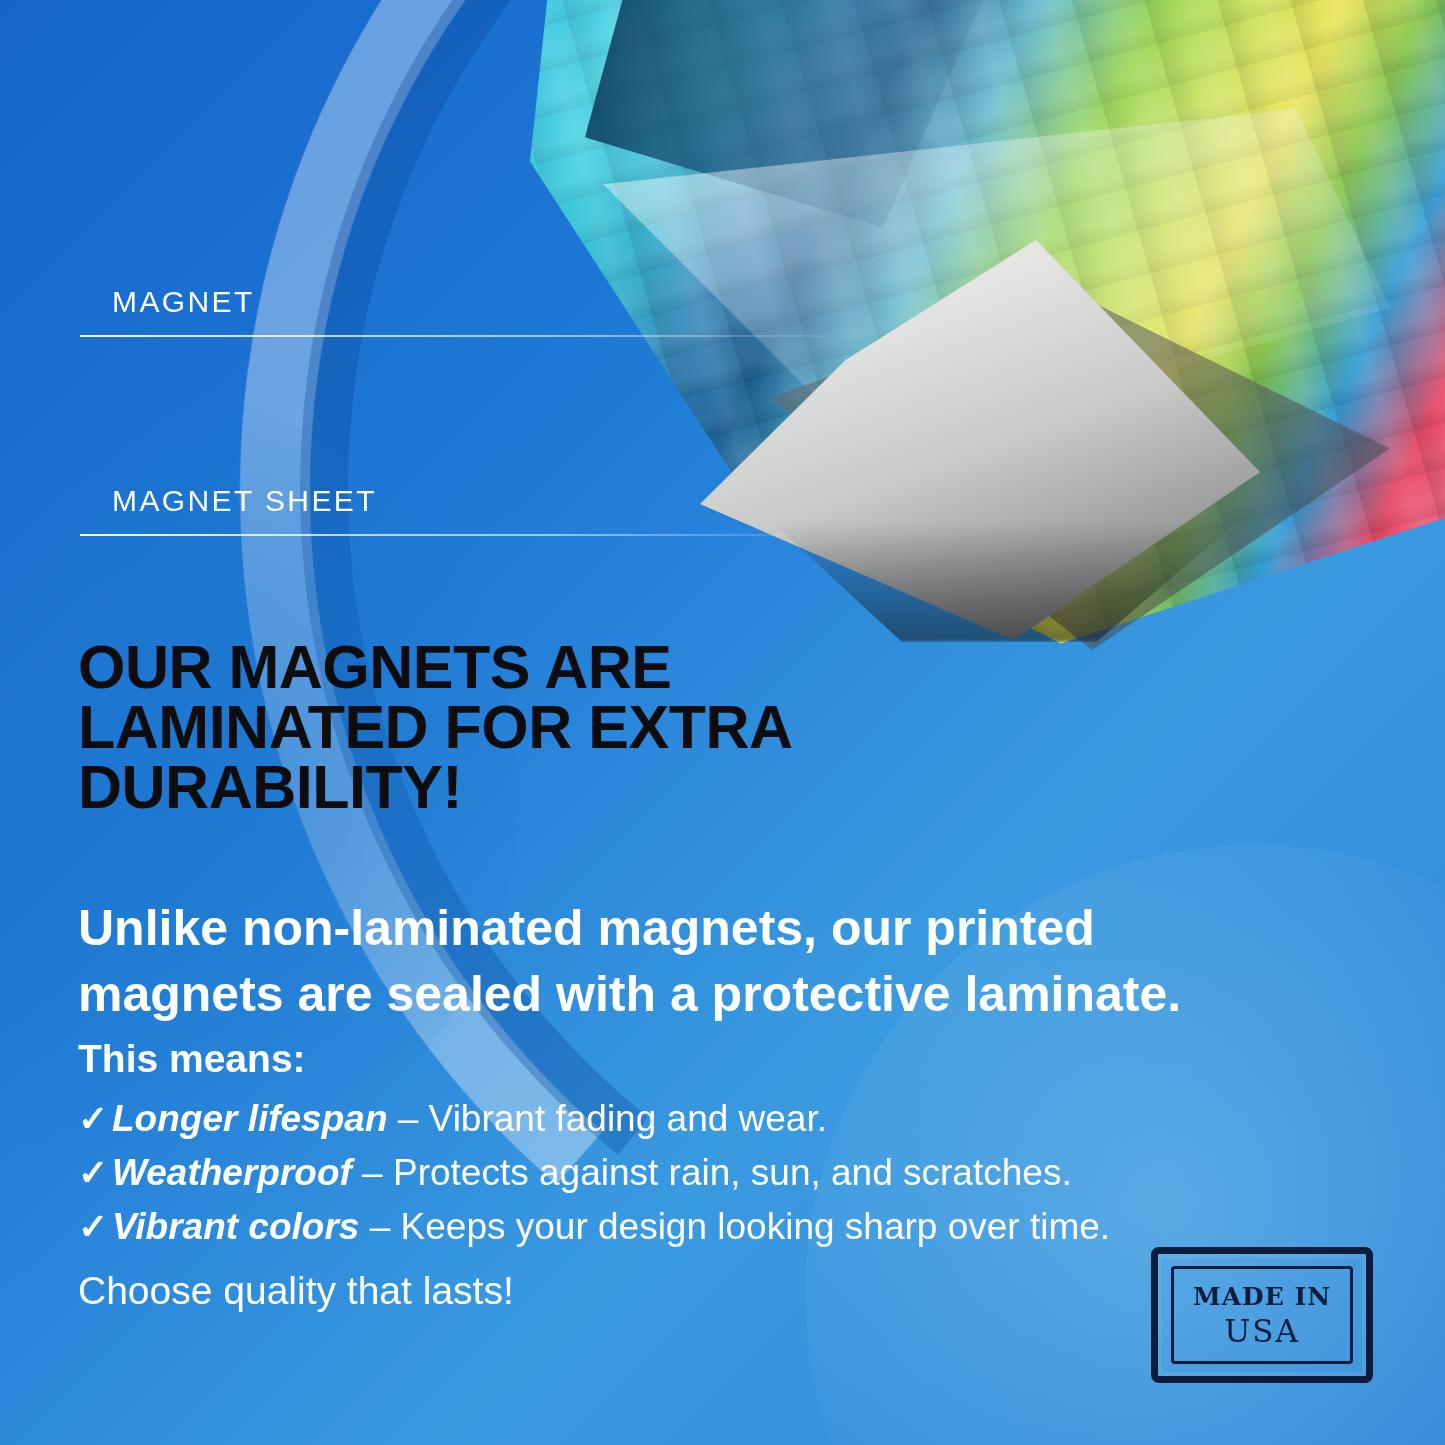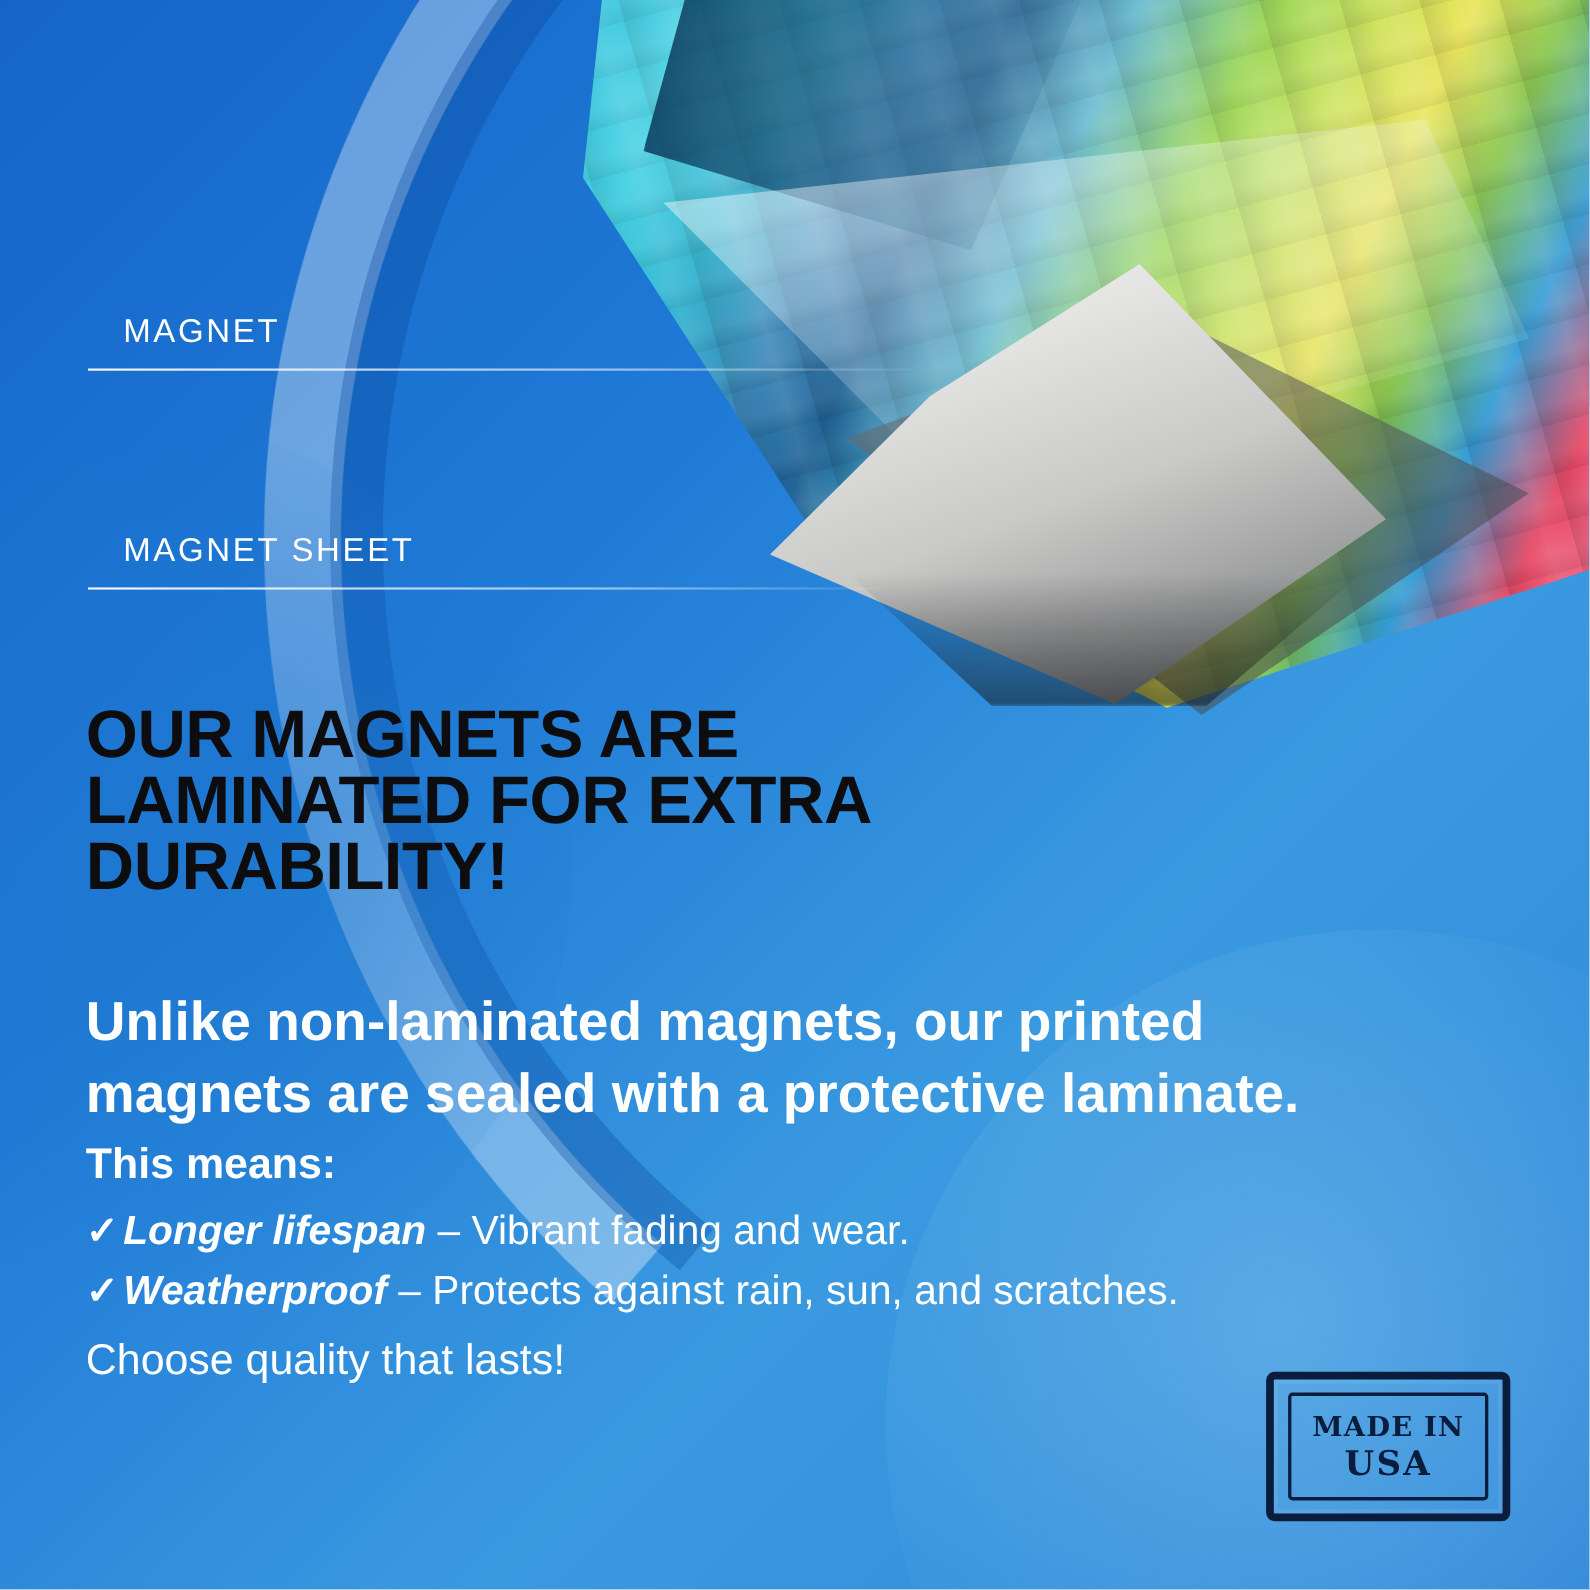--- a/index.html
+++ b/index.html
@@ -276,21 +276,21 @@
   }
   .usa-stamp .line1 {
     font-family: "DejaVu Serif", serif;
     font-weight: 700;
     font-size: 25px;
     letter-spacing: 1px;
     color: #0a1d3c;
   }
   .usa-stamp .line2 {
     font-family: "DejaVu Serif", serif;
-    font-weight: 700;
+    font-weight: 400;
     font-size: 31px;
     letter-spacing: 2px;
     color: #0a1d3c;
   }
 </style>
 </head>
 <body>
 
 <div id="poster">
 
@@ -327,20 +327,23 @@
     <div class="para">Unlike non-laminated magnets, our printed magnets are sealed with a protective laminate.</div>
     <div class="means">This means:</div>
 
     <div class="bullets">
       <div class="bullet">
         <span class="check">✓</span><span class="bold-ital">Longer lifespan</span><span> – Vibrant fading and wear.</span>
       </div>
       <div class="bullet">
         <span class="check">✓</span><span class="bold-ital">Weatherproof</span><span> – Protects against rain, sun, and scratches.</span>
       </div>
+      <div class="bullet">
+        <span class="check">✓</span><span class="bold-ital">Vibrant colors</span><span> – Keeps your design looking sharp over time.</span>
+      </div>
     </div>
 
     <div class="closing">Choose quality that lasts!</div>
   </div>
 
   <div class="usa-stamp">
     <div class="inner">
       <div class="line1">MADE IN</div>
       <div class="line2">USA</div>
     </div>

